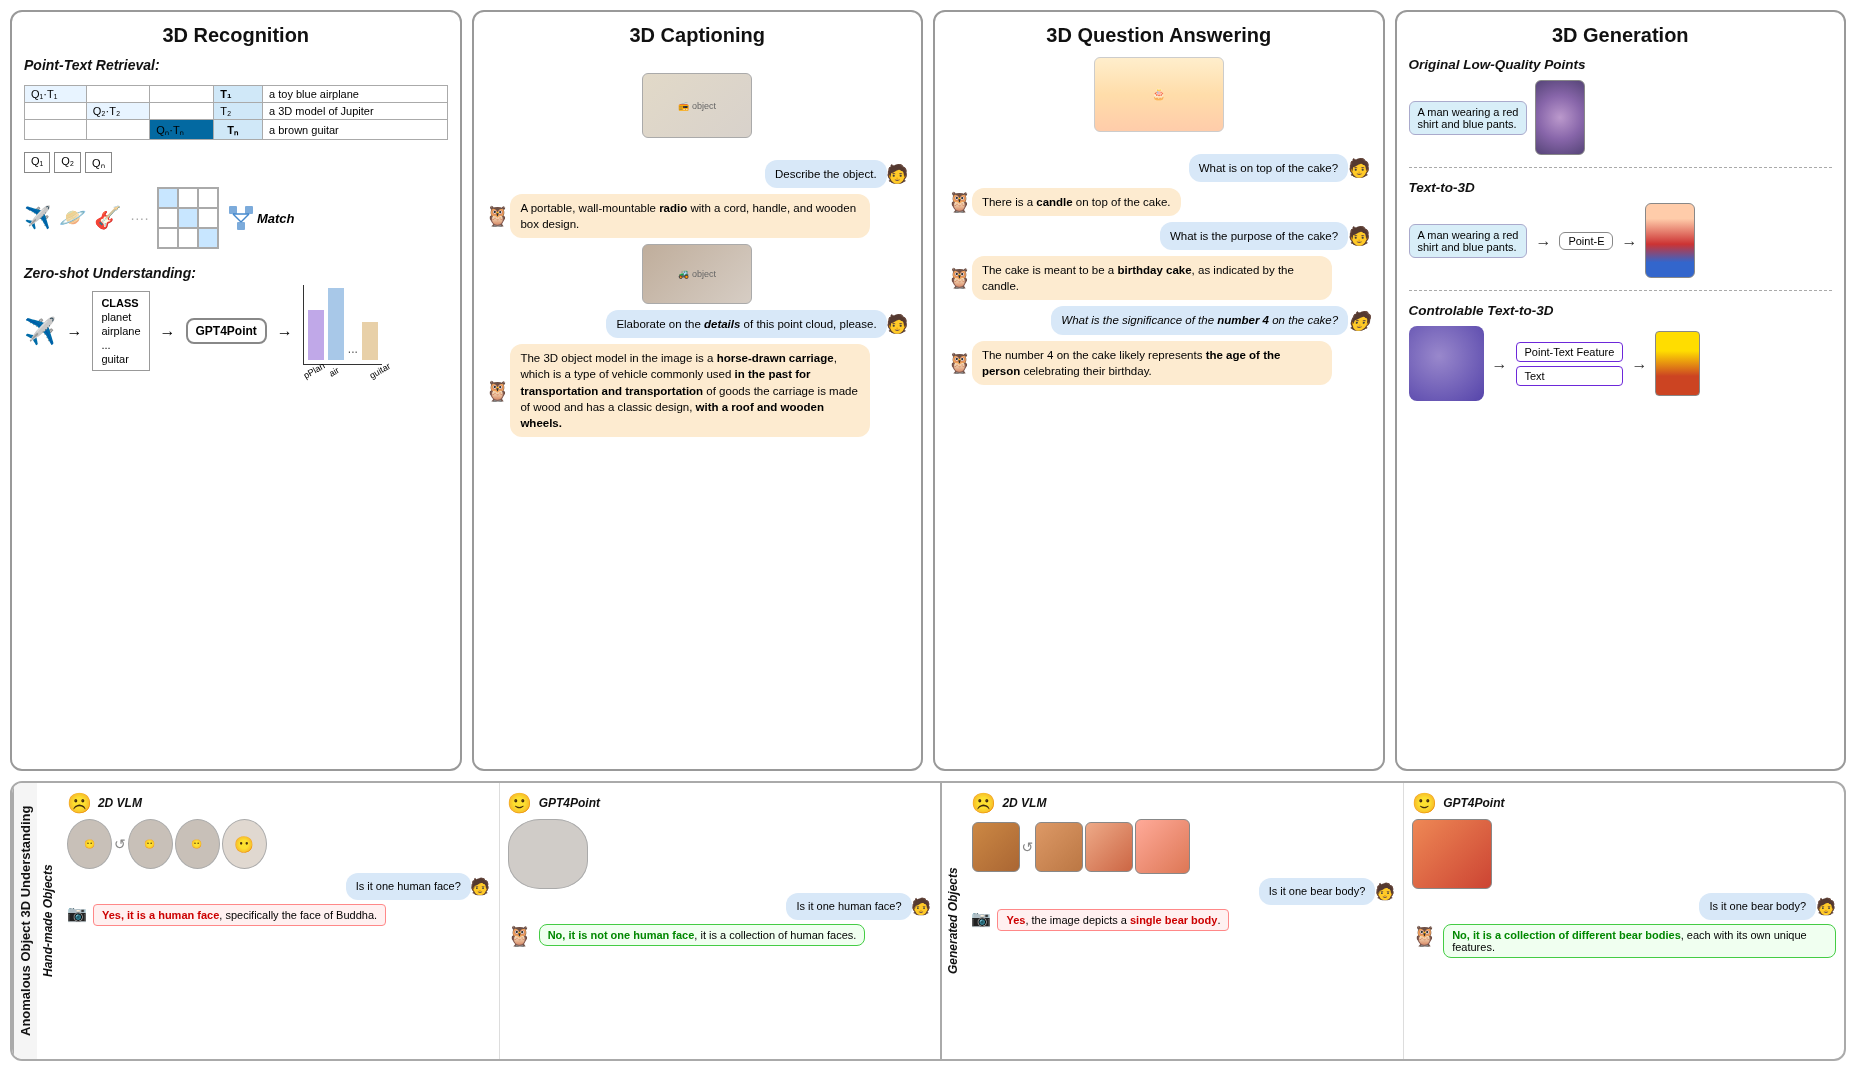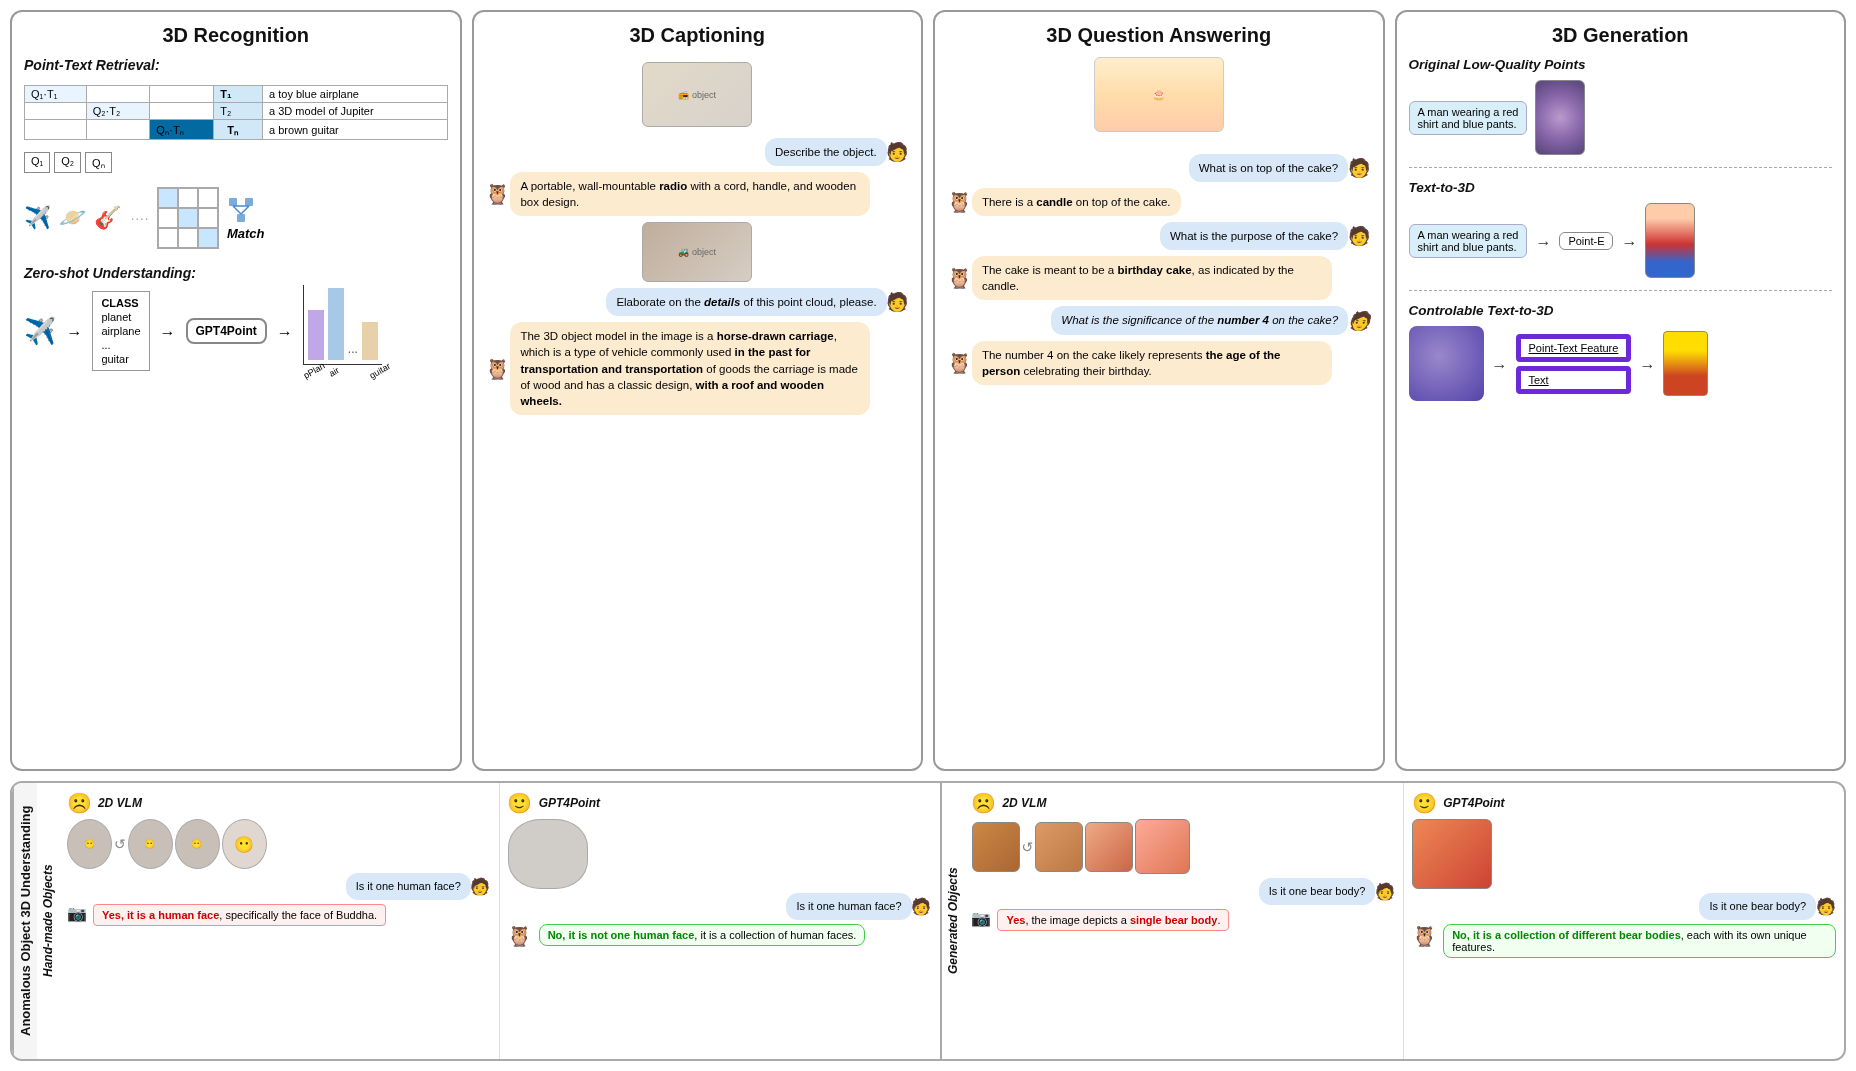--- a/index.html
+++ b/index.html
@@ -259,26 +259,25 @@
       border-top: 1.5px dashed #aaa;
       margin: 4px 0;
     }
 
     .feature-boxes {
       display: flex;
       flex-direction: column;
       gap: 4px;
     }
     .feature-box {
-      border: 5px solid #6d28d9;
+      border: 1px solid #6d28d9;
       border-radius: 4px;
       padding: 3px 8px;
       font-size: 11px;
       background: #fff;
-      text-decoration: underline;
     }
 
     .vlm-label {
       font-size: 12px;
       font-weight: bold;
       font-style: italic;
       color: #111;
     }
 
     .smiley-bad { color: #e55; font-size: 20px; }
@@ -454,21 +453,21 @@
             <div class="filled"></div>
               <div></div>
               <div></div>
             <div></div>
               <div class="filled"></div>
               <div></div>
             <div></div>
               <div></div>
               <div class="filled"></div>
           </div>
-          <div style="display:flex;flex-direction:column;gap:2px;">
+          <div style="display:flex;align-items:center;gap:2px;">
             <svg width="28" height="28" viewBox="0 0 28 28">
               <rect x="2" y="2" width="8" height="8" rx="1" fill="#4488cc" opacity="0.7"></rect>
               <rect x="18" y="2" width="8" height="8" rx="1" fill="#4488cc" opacity="0.7"></rect>
               <rect x="10" y="18" width="8" height="8" rx="1" fill="#4488cc" opacity="0.7"></rect>
               <line x1="6" y1="10" x2="14" y2="18" stroke="#4488cc" stroke-width="1.5"></line>
               <line x1="22" y1="10" x2="14" y2="18" stroke="#4488cc" stroke-width="1.5"></line>
               <line x1="6" y1="10" x2="22" y2="10" stroke="#4488cc" stroke-width="1.5"></line>
             </svg>
             <span class="match-label">Match</span>
           </div>
@@ -516,21 +515,21 @@
             </div>
           </div>
         </div>
       </div>
     </div>
 
     <div class="panel">
       <div class="panel-title">3D Captioning</div>
       <div class="caption-content">
 
-        <div style="width:110px;height:65px;background:linear-gradient(135deg,#c8b89888,#a0908068);border:1px solid #aaa;border-radius:6px;margin:5px auto;display:flex;align-items:center;justify-content:center;font-size:9px;color:#666;">📻 object</div>
+        <div style="width:110px;height:65px;background:linear-gradient(135deg,#c8b89888,#a0908068);border:1px solid #aaa;border-radius:6px;margin:16px auto;display:flex;align-items:center;justify-content:center;font-size:9px;color:#666;">📻 object</div>
 
         <div class="bubble-row" style="justify-content:flex-end;">
           <div class="chat-bubble bubble-user">Describe the object.</div>
           <span class="face-icon">🧑</span>
         </div>
 
         <div class="bubble-row">
           <span class="owl-icon">🦉</span>
           <div class="chat-bubble bubble-bot">A portable, wall-mountable <strong>radio</strong> with a cord, handle, and wooden box design.</div>
         </div>

